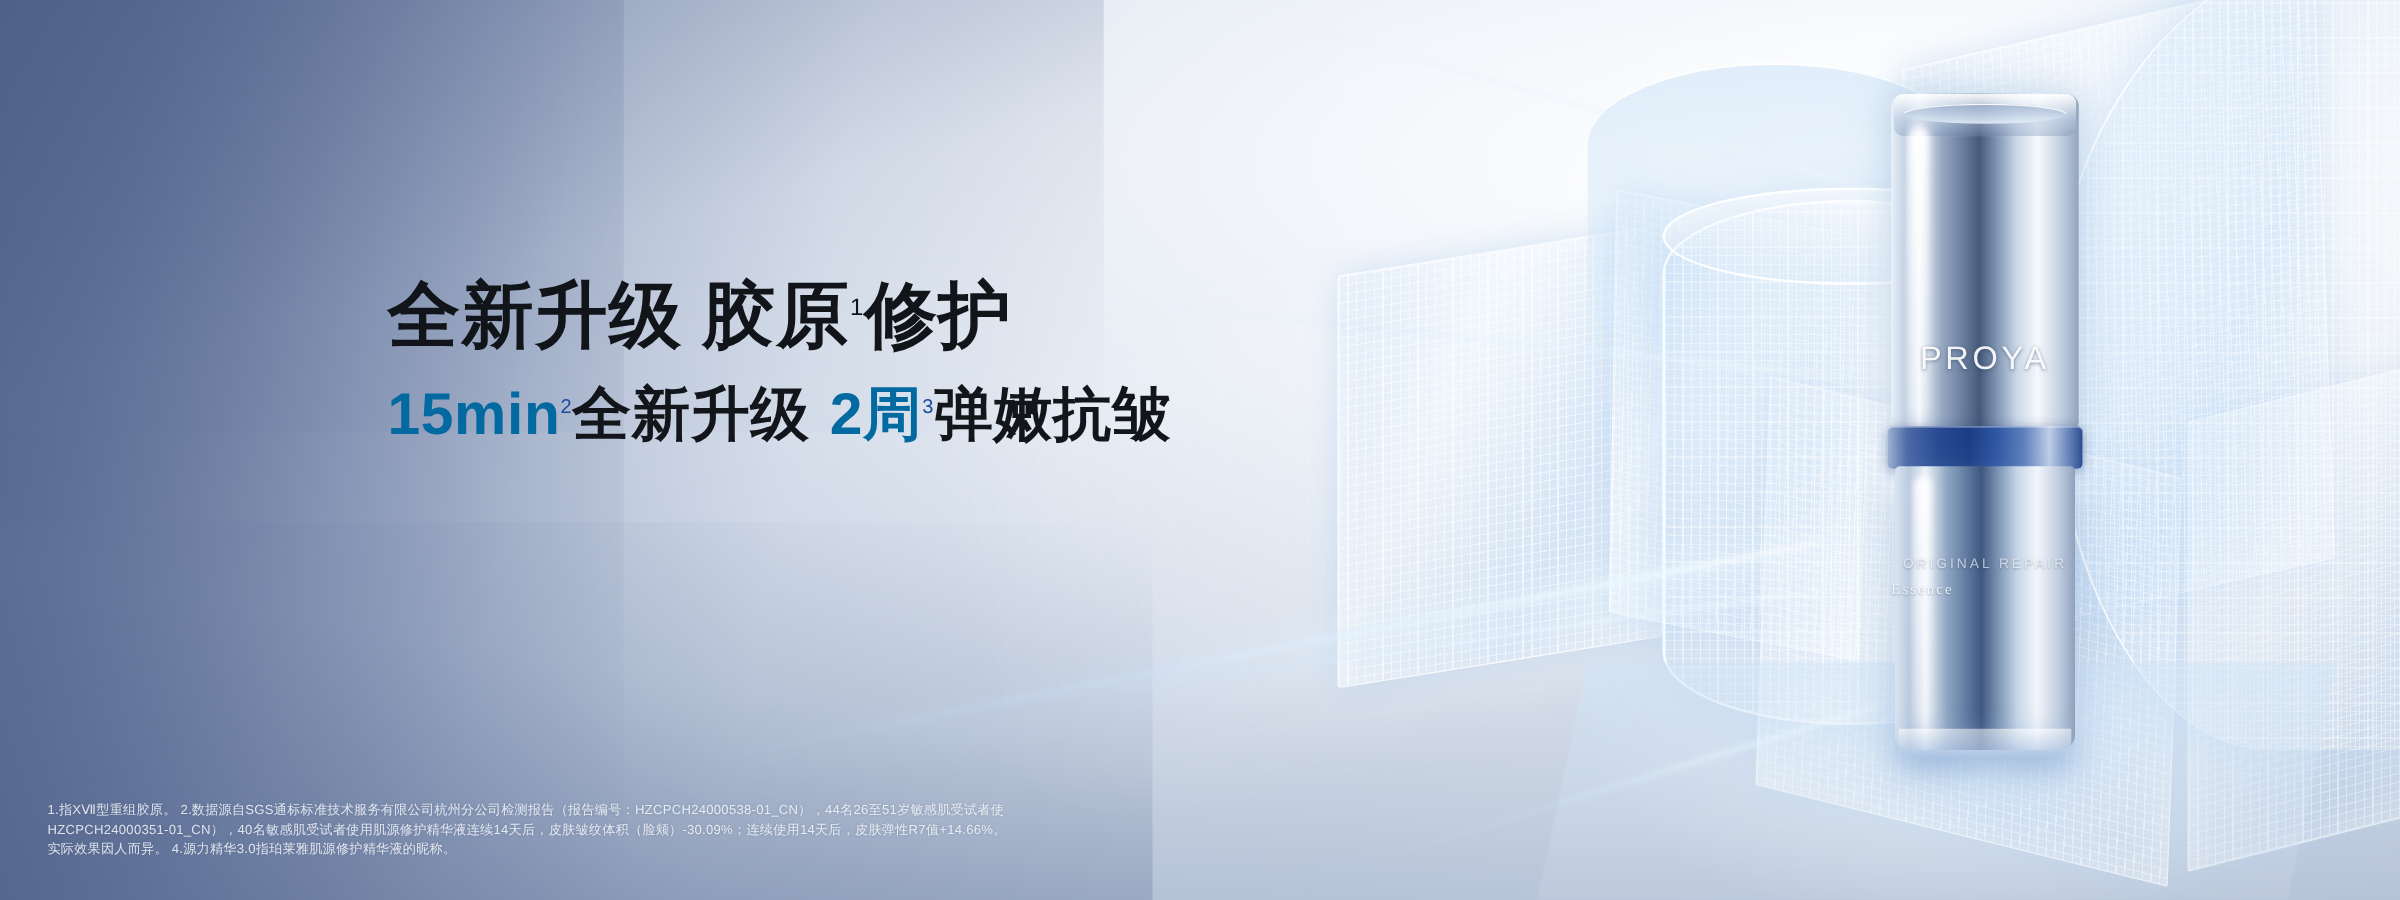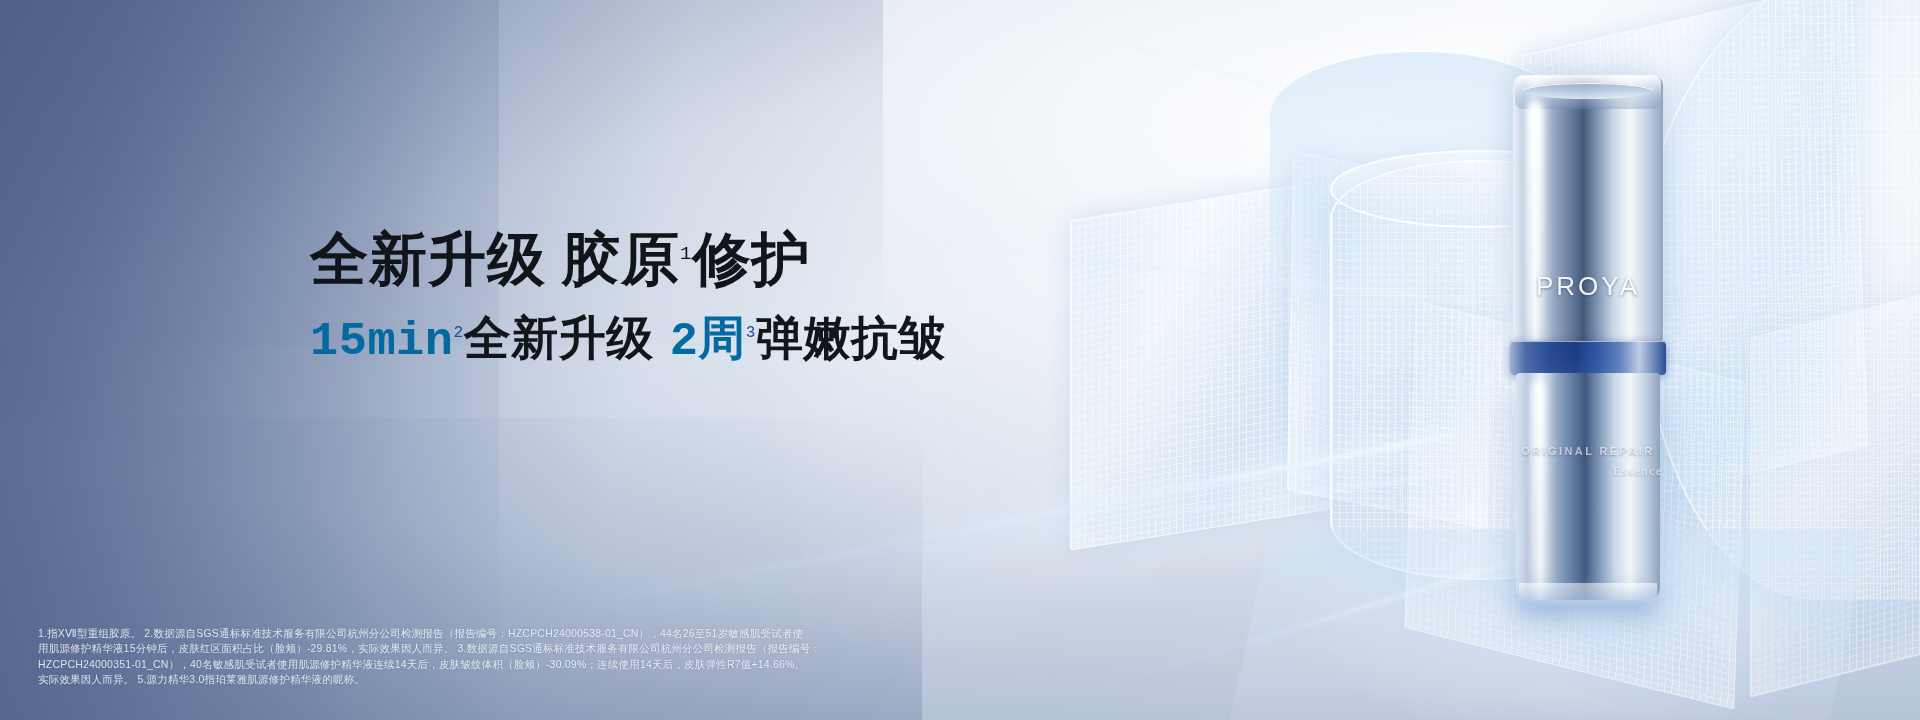--- a/index.html
+++ b/index.html
@@ -206,42 +206,41 @@
   }
   .body-gloss{
     position:absolute;left:18px;top:306px;width:14px;height:200px;
     background:linear-gradient(180deg, rgba(255,255,255,0.9), rgba(255,255,255,0.15));
     filter:blur(3px);border-radius:8px;
   }
   .sub1{
     position:absolute;left:0;right:0;top:370px;text-align:center;
     color:rgba(255,255,255,0.62);font-size:11px;letter-spacing:2.4px;
     text-shadow:0 1px 2px rgba(40,60,95,0.4);
-    font-weight:bold;
   }
   .sub2{
-    position:absolute;left:0;right:0;top:389px;text-align:right;
+    position:absolute;left:0;right:0;top:389px;text-align:left;
     color:rgba(255,255,255,0.78);font-size:12px;letter-spacing:1.6px;
     font-family:"Liberation Serif","DejaVu Serif",serif;
     text-shadow:0 1px 2px rgba(40,60,95,0.4);
   }
   .bottle-base{
     position:absolute;left:6px;top:508px;width:138px;height:22px;
     border-radius:0 0 12px 12px;
     background:linear-gradient(180deg, rgba(255,255,255,0.55), rgba(168,192,224,0.75));
     box-shadow:0 8px 22px rgba(130,165,210,0.55);
   }
   .bottle-flare{
     position:absolute;left:1440px;top:480px;width:320px;height:200px;
     background:radial-gradient(closest-side, rgba(255,255,255,0.9), rgba(215,235,255,0.35) 45%, rgba(255,255,255,0) 75%);
     filter:blur(6px);
   }
 
   
-  .copy{position:absolute;left:310px;top:230px;width:620px;font-family:Liberation Mono, monospace;}
+  .copy{position:absolute;left:310px;top:219px;width:620px;}
   .headline{
     font-size:58px;line-height:1.18;color:#111418;font-weight:700;
     letter-spacing:1px;white-space:nowrap;
   }
   .headline .sup{font-size:19px;vertical-align:super;font-weight:500;}
   .subline{
     margin-top:16px;font-size:47px;line-height:1.2;font-weight:700;
     color:#121519;white-space:nowrap;letter-spacing:0.5px;
   }
   .subline .accent{color:#0369a1;}
@@ -337,18 +336,17 @@
     <div class="headline">
       <span>全新升级</span><span class="gap"></span><span>胶原</span><span class="sup">1</span><span>修护</span>
     </div>
     <div class="subline">
       <span class="accent">15min</span><span class="sup">2</span><span>全新升级</span><span class="gap"></span><span class="accent">2周</span><span class="sup">3</span><span>弹嫩抗皱</span>
     </div>
   </div>
 
   <div class="footnotes">
     <div>1.指XⅦ型重组胶原。  2.数据源自SGS通标标准技术服务有限公司杭州分公司检测报告（报告编号：HZCPCH24000538-01_CN），44名26至51岁敏感肌受试者使</div>
-    <div>用肌源修护精华液15分钟后，皮肤红区面积占比（脸颊）-29.81%，实际效果因人而异。  3.数据源自SGS通标标准技术服务有限公司杭州分公司检测报告（报告编号：</div>
     <div>HZCPCH24000351-01_CN），40名敏感肌受试者使用肌源修护精华液连续14天后，皮肤皱纹体积（脸颊）-30.09%；连续使用14天后，皮肤弹性R7值+14.66%。</div>
-    <div>实际效果因人而异。  5.源力精华3.0指珀莱雅肌源修护精华液的昵称。</div>
+    <div>实际效果因人而异。  4.源力精华3.0指珀莱雅肌源修护精华液的昵称。</div>
   </div>
 
 </div>
 
 </body></html>

